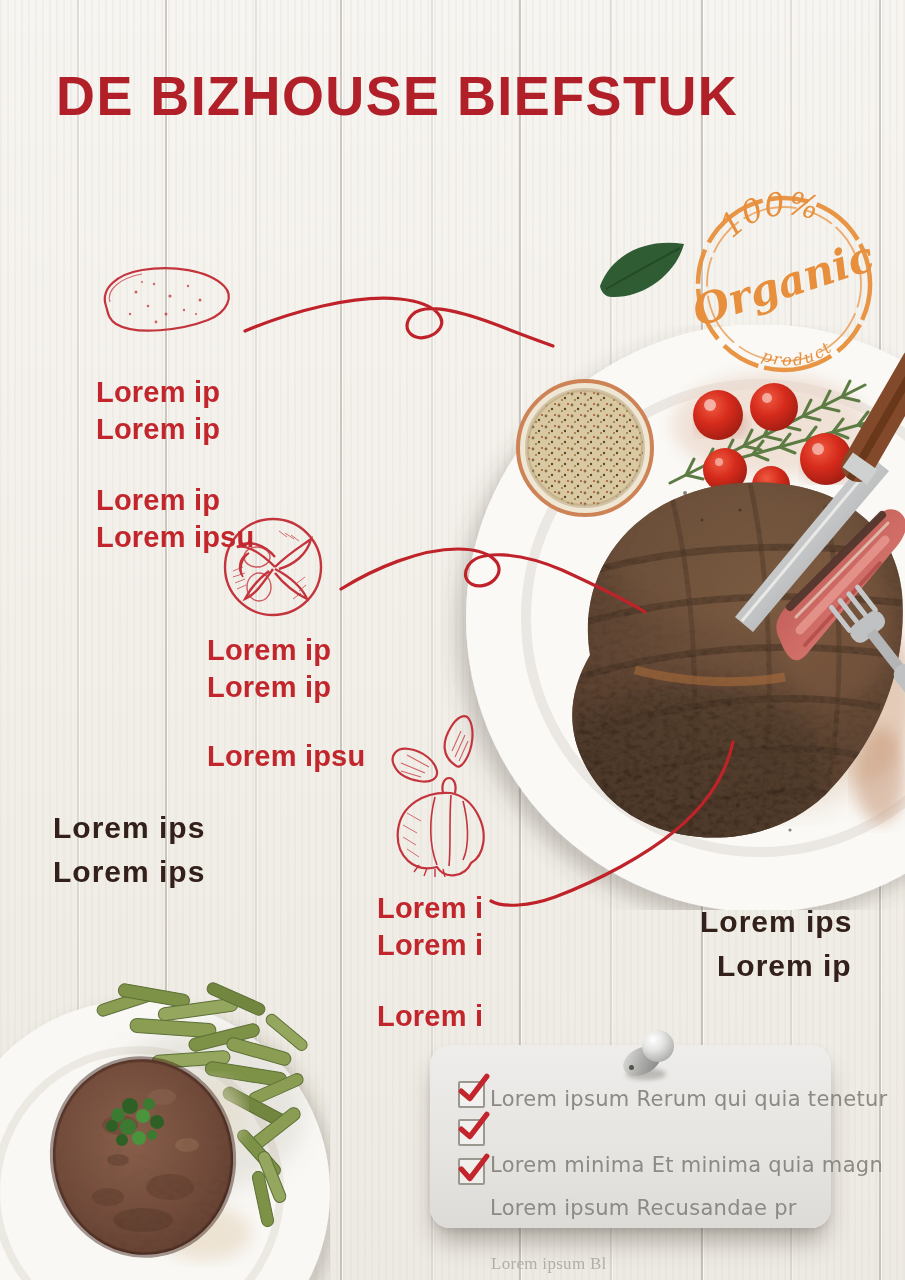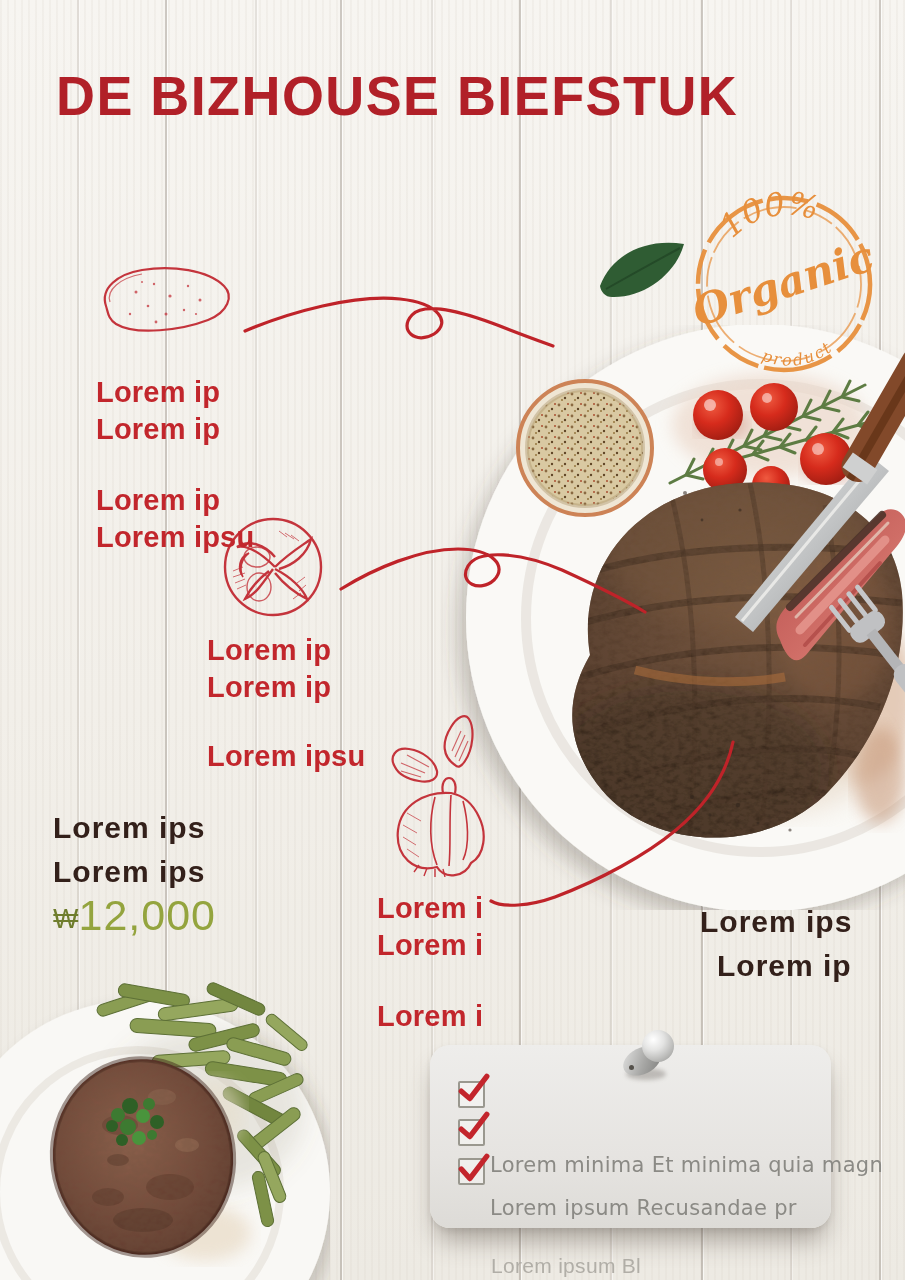--- a/index.html
+++ b/index.html
@@ -29,22 +29,22 @@
   #menu-item-2 .nline2{margin-left:17px;}
   .card{position:absolute;left:430px;top:1045px;width:401px;height:183px;border-radius:20px;
     background:linear-gradient(180deg,#eeedeb 0%,#e6e4e1 60%,#dddbd7 100%);
     box-shadow:0 18px 26px -6px rgba(88,78,68,.45), 0 3px 6px rgba(0,0,0,.08);}
   .cl-text{position:absolute;color:#8b8a85;font-size:21px;letter-spacing:.3px;white-space:nowrap;
     font-family:"DejaVu Sans",sans-serif;}
   .checkbox{position:absolute;width:23px;height:23px;border:2.5px solid #9a988f;border-radius:2px;
     background:rgba(252,252,250,.45);}
   .checkbox svg{position:absolute;left:-4px;top:-10px;overflow:visible;}
   .checkbox svg path{fill:none;stroke:#c3252c;stroke-width:5;stroke-linecap:round;stroke-linejoin:round;}
-  .footer-text{position:absolute;left:491px;top:1254px;color:#b1aea7;font-size:21px;letter-spacing:.3px;
-    font-family:Liberation Sans, sans-serif;}
+  .footer-text{position:absolute;left:491px;top:1254px;color:#b1aea7;font-size:17px;letter-spacing:.3px;
+    font-family:Liberation Serif, serif;}
   .pin{position:absolute;left:616px;top:1028px;width:74px;height:62px;}
   .pin .shadow{position:absolute;left:10px;top:40px;width:40px;height:12px;border-radius:50%;
     background:rgba(70,62,55,.28);filter:blur(2px);}
   .pin .body{position:absolute;left:6px;top:20px;width:40px;height:26px;border-radius:50%;
     transform:rotate(-26deg);
     background:linear-gradient(135deg,#d9d9d8 10%,#a7a7a5 55%,#7e7e7c 100%);}
   .pin .ball{position:absolute;left:26px;top:2px;width:32px;height:32px;border-radius:50%;
     background:radial-gradient(circle at 35% 30%,#ffffff 0%,#e4e4e3 35%,#b8b8b6 70%,#8f8f8d 100%);}
   .pin .tip{position:absolute;left:13px;top:37px;width:5px;height:5px;border-radius:50%;background:#55514b;}
   .stamp-svg{position:absolute;left:686px;top:186px;transform:rotate(-12deg);}
@@ -383,36 +383,34 @@
     <div>Lorem i</div>
     <div>Lorem i</div>
   </div>
   <div class="red-label" style="left:377px;top:998px">
     <div>Lorem i</div>
   </div>
 
   <div class="menu-item" id="menu-item-1" style="left:53px;top:806px">
     <div class="nline">Lorem ips</div>
     <div class="nline">Lorem ips</div>
-    <div class="price">
-      <span class="won">₩</span><span class="amount">12,000</span>
-    </div>
   </div>
 
   <div class="menu-item" id="menu-item-2" style="left:700px;top:900px">
     <div class="nline">Lorem ips</div>
     <div class="nline nline2">Lorem ip</div>
   </div>
 
   <div class="card">
     <div class="checkbox" style="left:28px;top:36px">
       <svg width="34" height="30" viewBox="0 0 32 28">
           <path d="M5,17 L13,24 L29,3"></path>
         </svg>
     </div>
+    <div class="cl-text" style="left:60px;top:42px">Lorem ipsum Rerum qui quia tenetur</div>
 
     <div class="checkbox" style="left:28px;top:74px">
       <svg width="34" height="30" viewBox="0 0 32 28">
           <path d="M5,17 L13,24 L29,3"></path>
         </svg>
     </div>
     <div class="cl-text" style="left:60px;top:80px"></div>
 
     <div class="checkbox" style="left:28px;top:113px">
       <svg width="34" height="30" viewBox="0 0 32 28" style="top:-6px">

